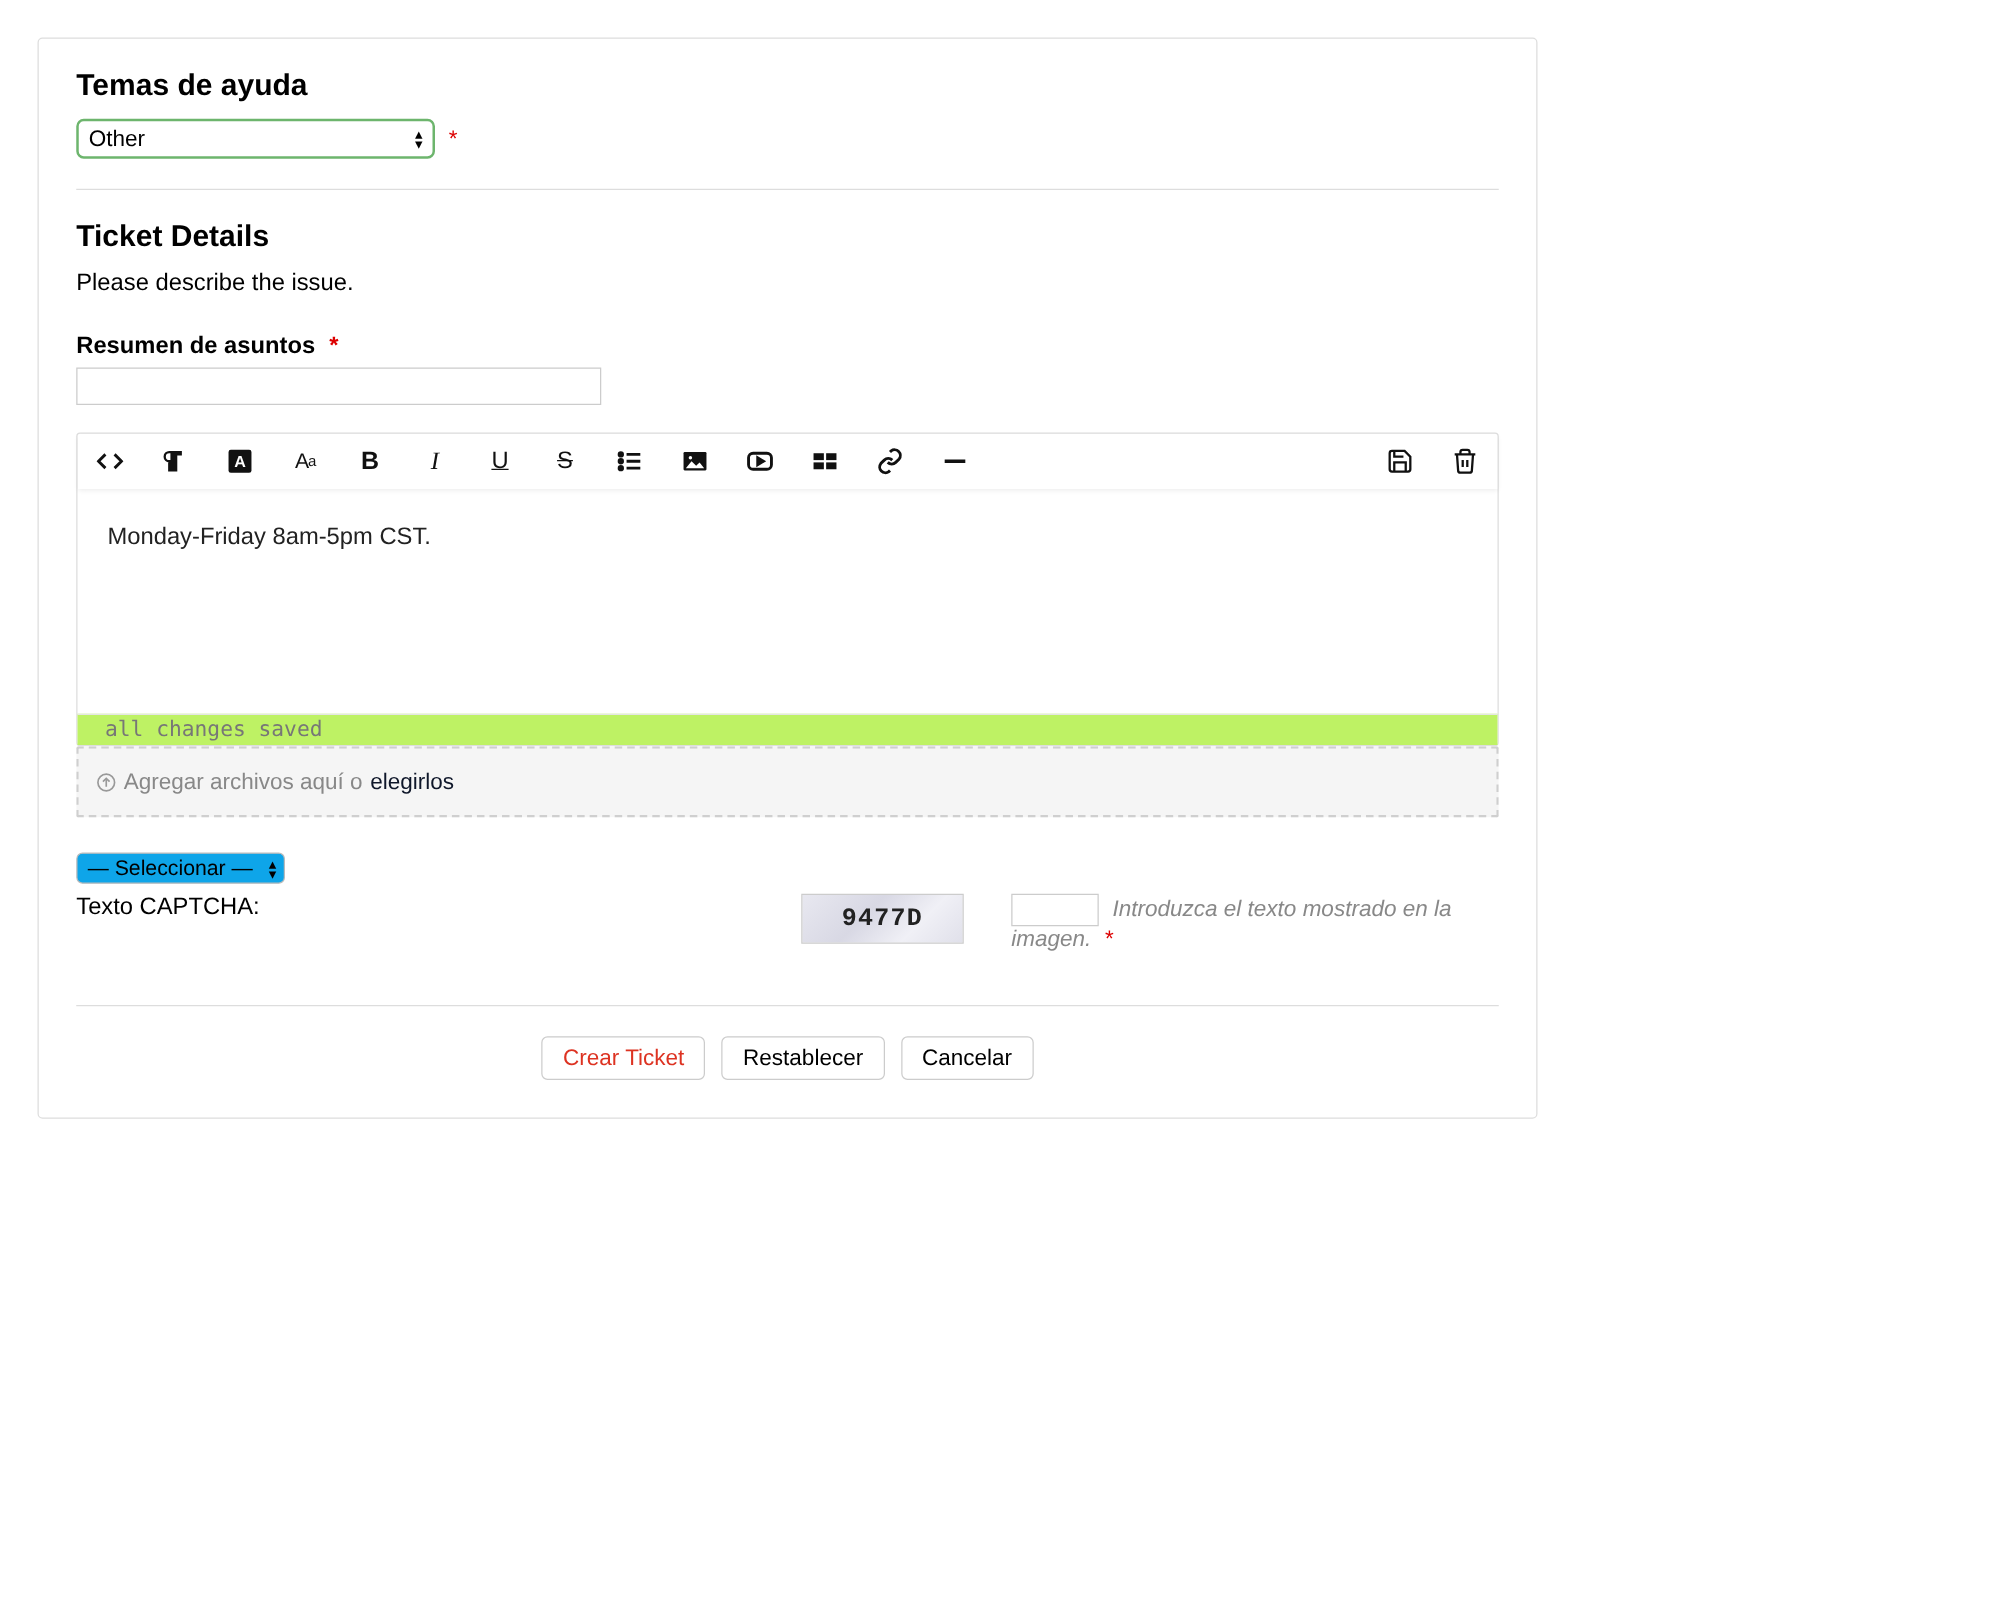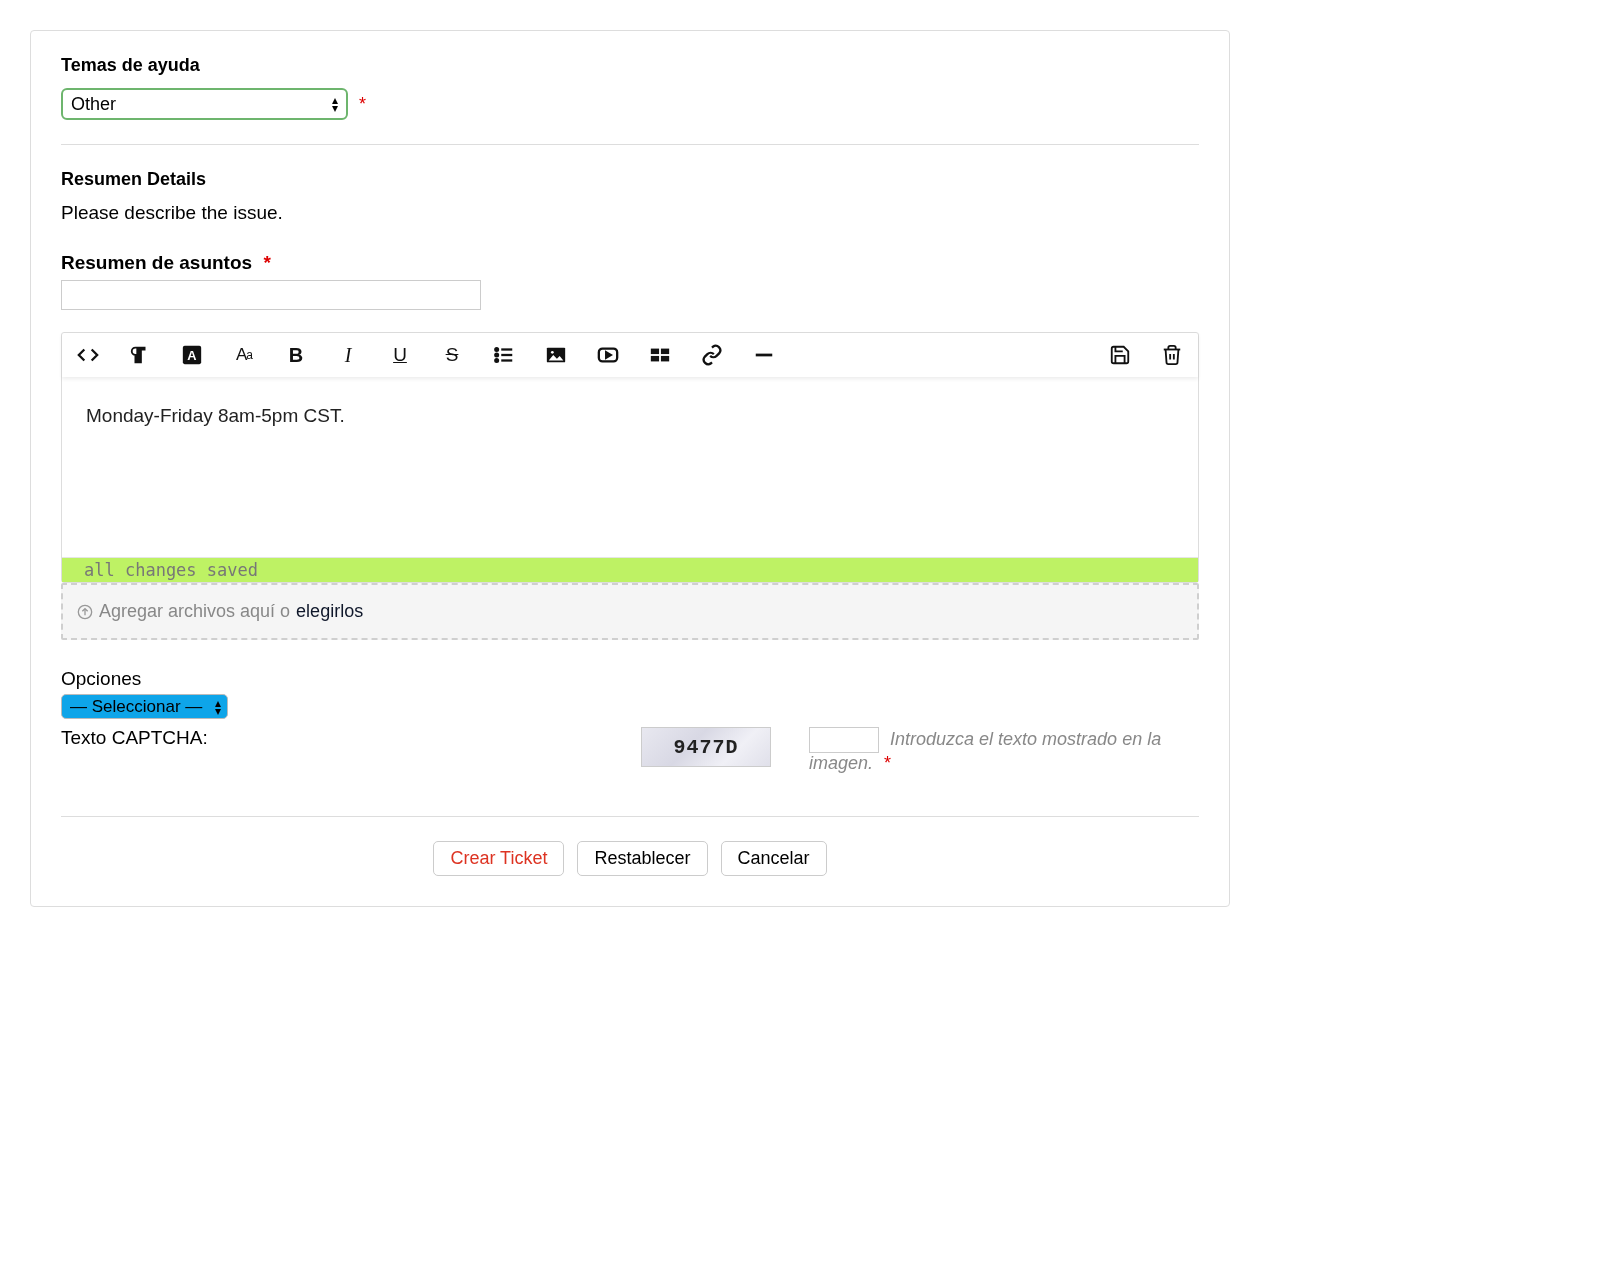--- a/index.html
+++ b/index.html
@@ -11,21 +11,21 @@
       padding: 30px;
     }
     .container {
       max-width: 1200px;
       border: 1px solid #ddd;
       border-radius: 4px;
       padding: 0 30px 30px 30px;
       background: #fff;
     }
     h2.section-title {
-      font-size: 18px;
+      font-size: 24px;
       font-weight: bold;
       margin: 24px 0 12px 0;
     }
     .select-wrap {
       display: inline-block;
       position: relative;
     }
     select.help-topic {
       width: 287px;
       font-size: 18px;
@@ -198,21 +198,21 @@
       <select class="help-topic">
         <option>Other</option>
       </select>
       <span class="select-arrows">▴<br>▾</span>
     </span>
     <span class="req">*</span>
   </div>
 
   <hr class="sep">
 
-  <h2 class="section-title">Resumen Details</h2>
+  <h2 class="section-title">Ticket Details</h2>
   <p class="desc">Please describe the issue.</p>
 
   <div class="field-label">
     <span>Resumen de asuntos</span> <span class="req">*</span>
   </div>
   <input type="text" class="summary" value="" style="">
 
   <div class="editor">
     <div class="toolbar">
       <span class="tool-btn">
@@ -304,21 +304,20 @@
     <svg width="16" height="16" viewBox="0 0 24 24" fill="none" stroke="#999" stroke-width="2">
         <circle cx="12" cy="12" r="10"></circle>
         <line x1="12" y1="17" x2="12" y2="8"></line>
         <polyline points="8 11 12 7 16 11"></polyline>
       </svg>
     <span>Agregar archivos aquí o </span>
     <a href="#">elegirlos</a>
   </div>
 
   <div class="opts-row">
-    <div class="opts-label">Opciones</div>
     <span class="opts-wrap">
       <select class="opts">
         <option>— Seleccionar —</option>
       </select>
       <span class="select-arrows" style="right:7px;">▴<br>▾</span>
     </span>
   </div>
 
   <div class="captcha-row">
     <div class="captcha-label">Texto CAPTCHA:</div>

